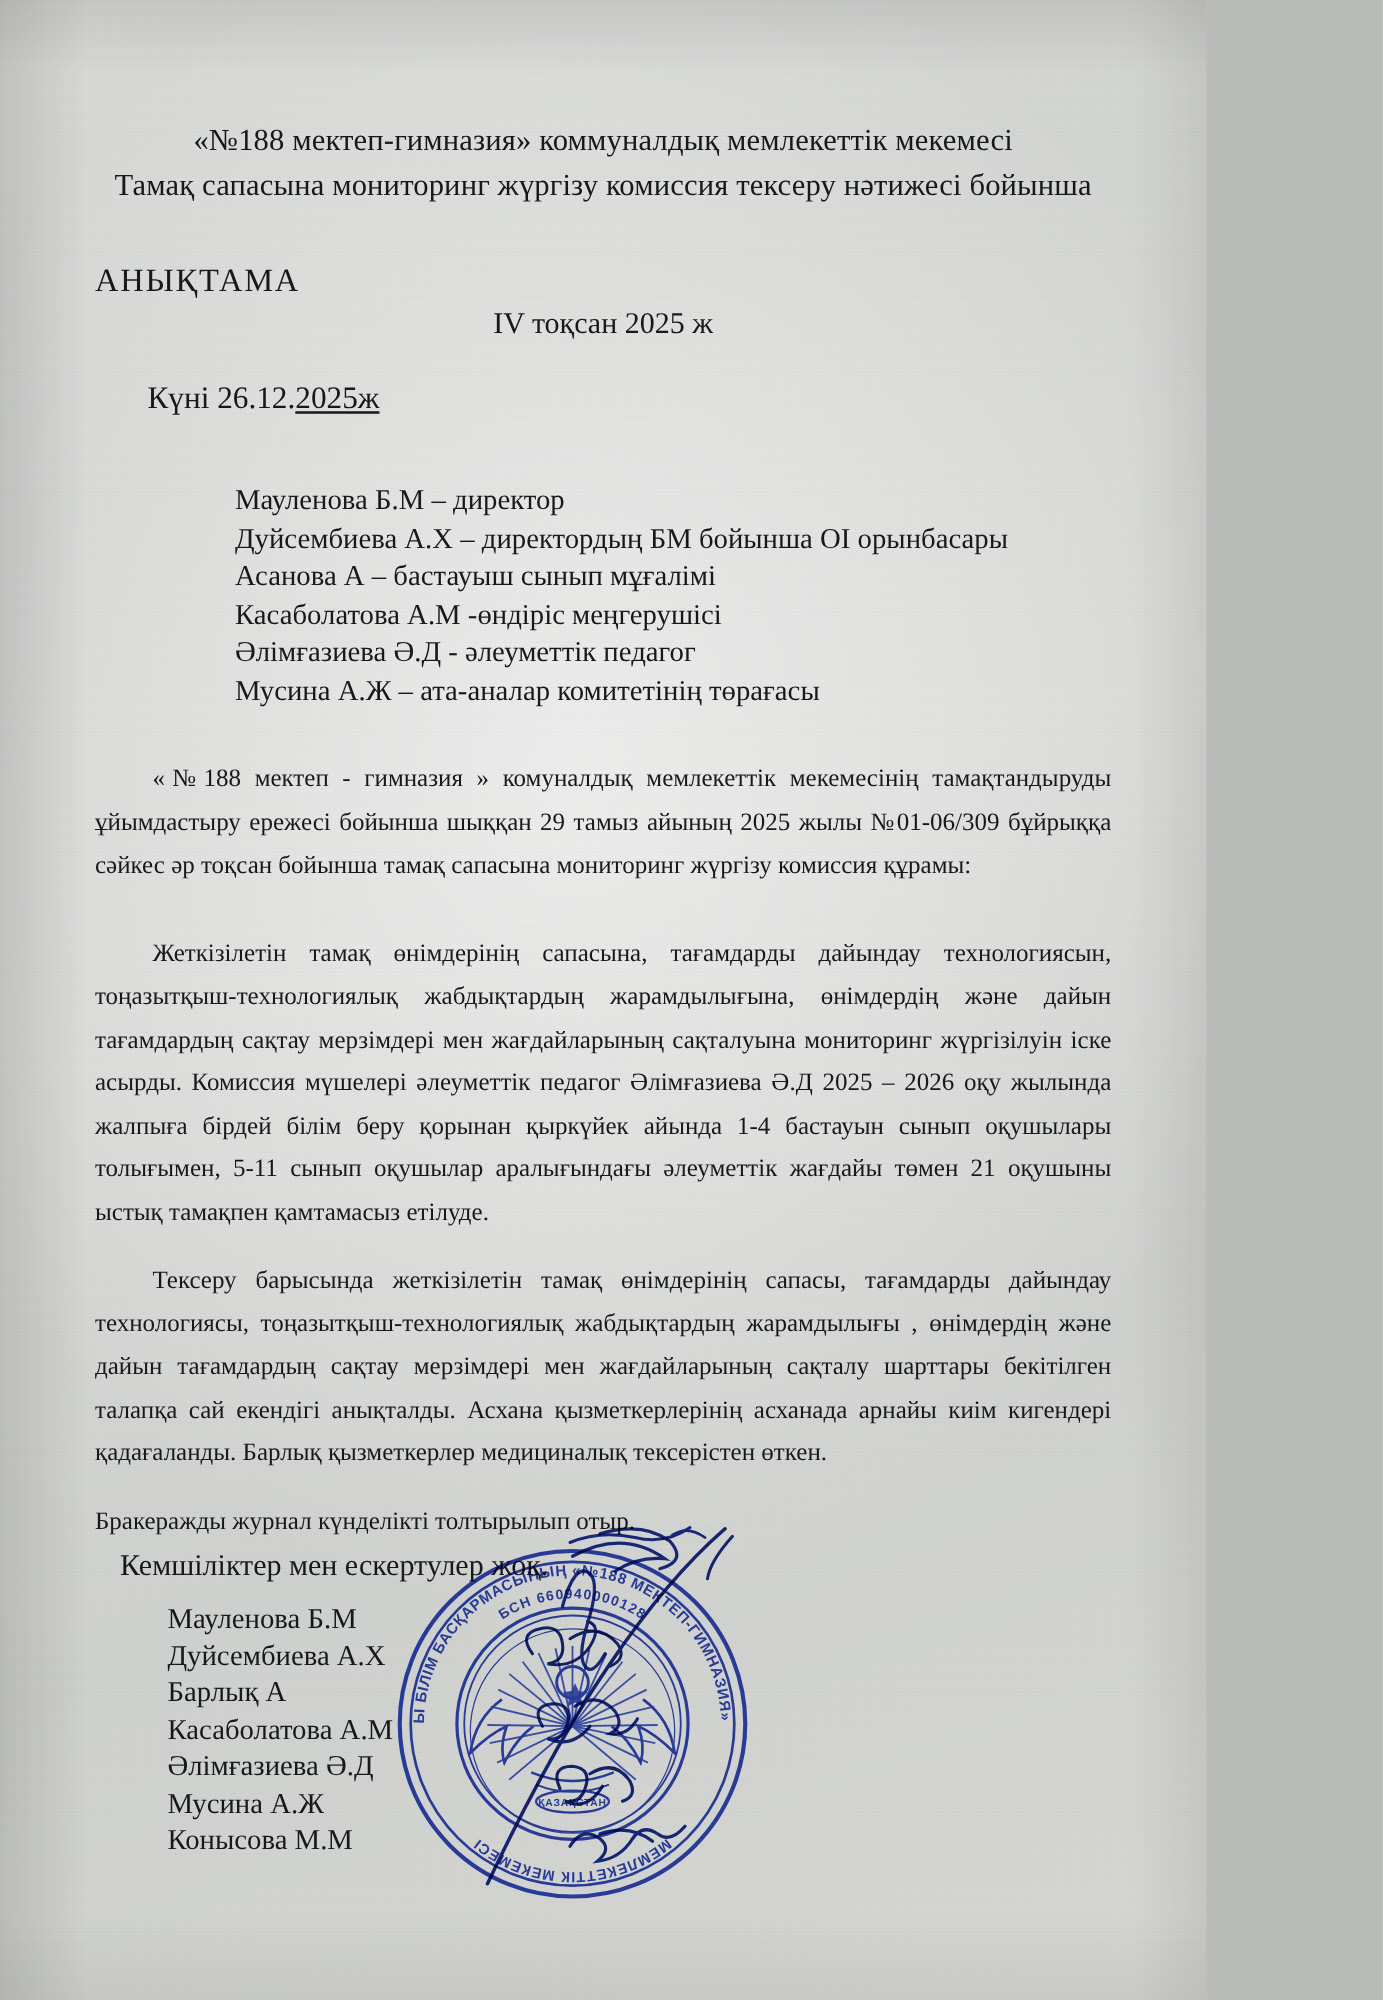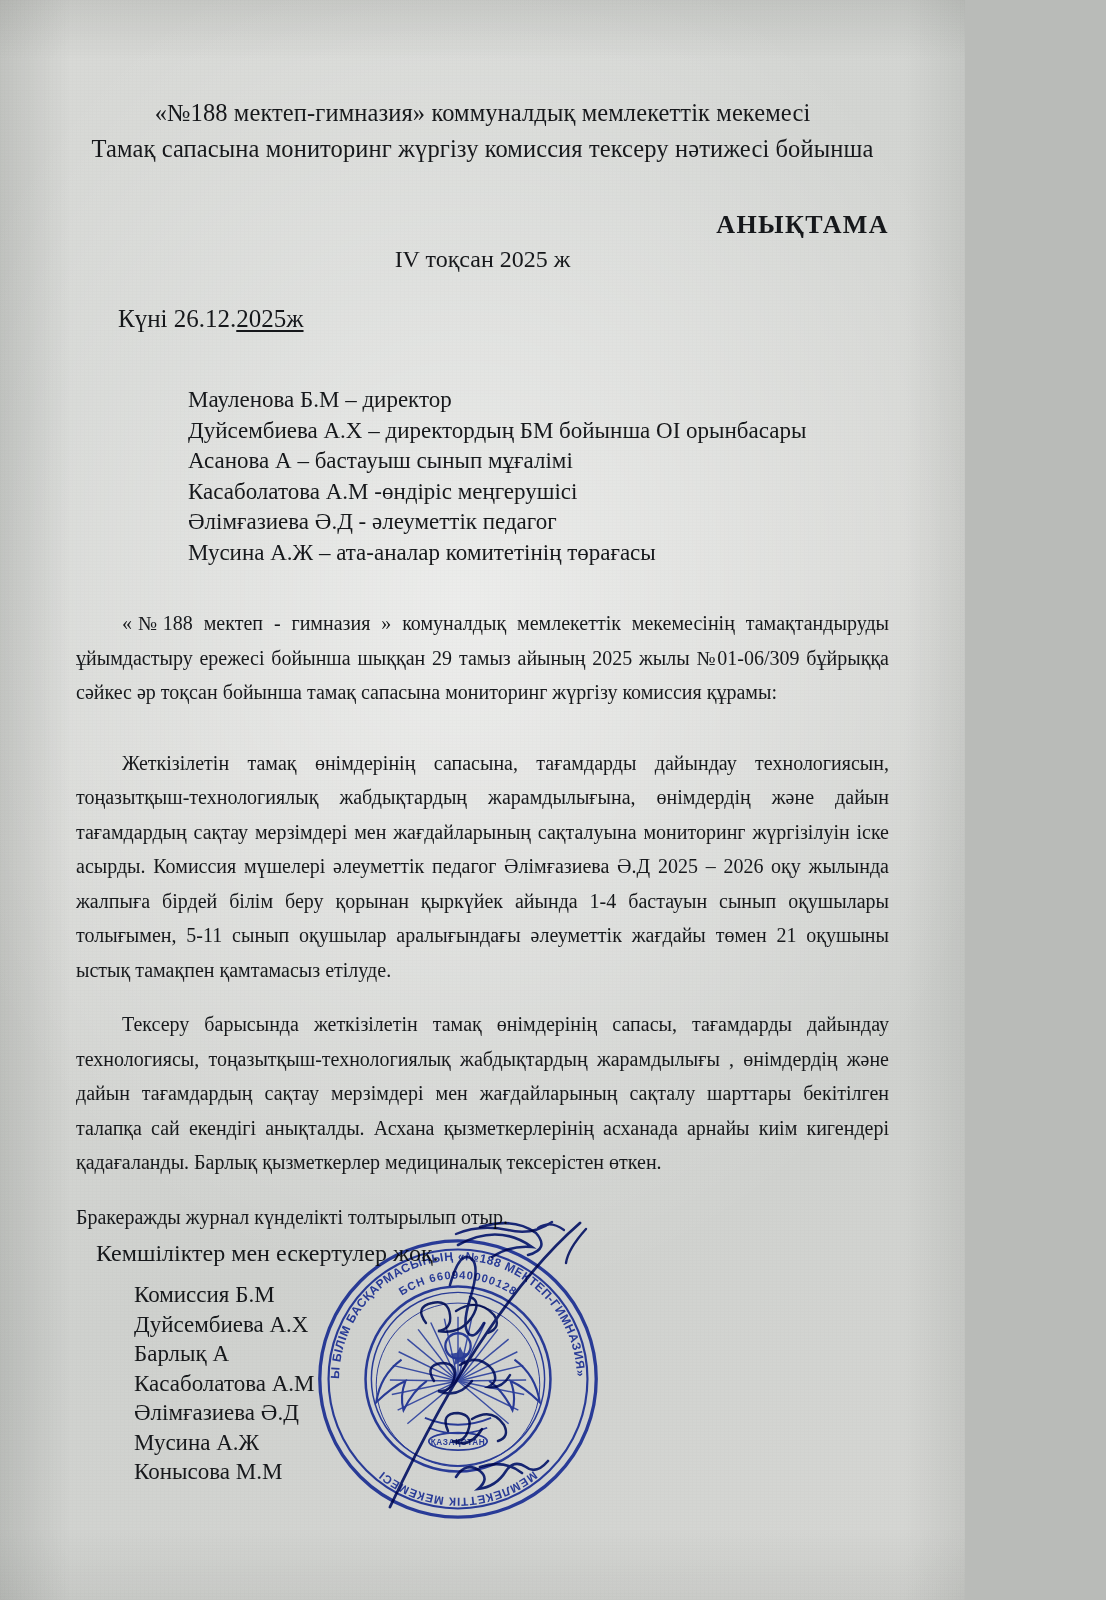--- a/index.html
+++ b/index.html
@@ -56,22 +56,22 @@
     text-align: center;
     font-size: 24.5px;
     line-height: 36px;
     letter-spacing: .1px;
     white-space: nowrap;
   }
   #hdr1 { padding-top: 95px; }
   #hdr2 { font-size: 24.5px; }
 
   .doc-title {
-    text-align: right;
-    font-weight: bold;
+    text-align: left;
+    font-weight: normal;
     font-size: 26px;
     letter-spacing: 1.4px;
     margin-top: 43px;
   }
   .doc-subtitle {
     text-align: center;
     font-size: 24px;
     margin-top: 6px;
   }
 
@@ -184,21 +184,21 @@
 
     <p class="para" id="para2">Жеткізілетін тамақ өнімдерінің сапасына, тағамдарды дайындау технологиясын, тоңазытқыш-технологиялық жабдықтардың жарамдылығына, өнімдердің және дайын тағамдардың сақтау мерзімдері мен жағдайларының сақталуына мониторинг жүргізілуін іске асырды. Комиссия мүшелері әлеуметтік педагог Әлімғазиева Ә.Д 2025 – 2026 оқу жылында жалпыға бірдей білім беру қорынан қыркүйек  айында 1-4 бастауын сынып оқушылары толығымен, 5-11 сынып оқушылар аралығындағы әлеуметтік жағдайы төмен 21 оқушыны ыстық тамақпен қамтамасыз етілуде.</p>
 
     <p class="para" id="para3">Тексеру барысында  жеткізілетін тамақ өнімдерінің сапасы, тағамдарды дайындау технологиясы,     тоңазытқыш-технологиялық  жабдықтардың жарамдылығы , өнімдердің және дайын тағамдардың сақтау мерзімдері мен жағдайларының сақталу шарттары    бекітілген талапқа сай   екендігі анықталды. Асхана қызметкерлерінің асханада арнайы киім кигендері қадағаланды. Барлық қызметкерлер медициналық тексерістен өткен.</p>
 
     <div class="para para-last" style="text-indent:0;">Бракеражды журнал күнделікті толтырылып отыр.</div>
 
     <div id="closing">Кемшіліктер мен ескертулер жоқ.</div>
 
     <div id="signatures">
-      <div class="sig-name">Комиссия Б.М</div>
+      <div class="sig-name">Мауленова Б.М</div>
       <div class="sig-name">Дуйсембиева А.Х</div>
       <div class="sig-name">Барлық А</div>
       <div class="sig-name">Касаболатова А.М</div>
       <div class="sig-name">Әлімғазиева Ә.Д</div>
       <div class="sig-name">Мусина А.Ж</div>
       <div class="sig-name">Конысова М.М</div>
     </div>
 
   </div>
 

